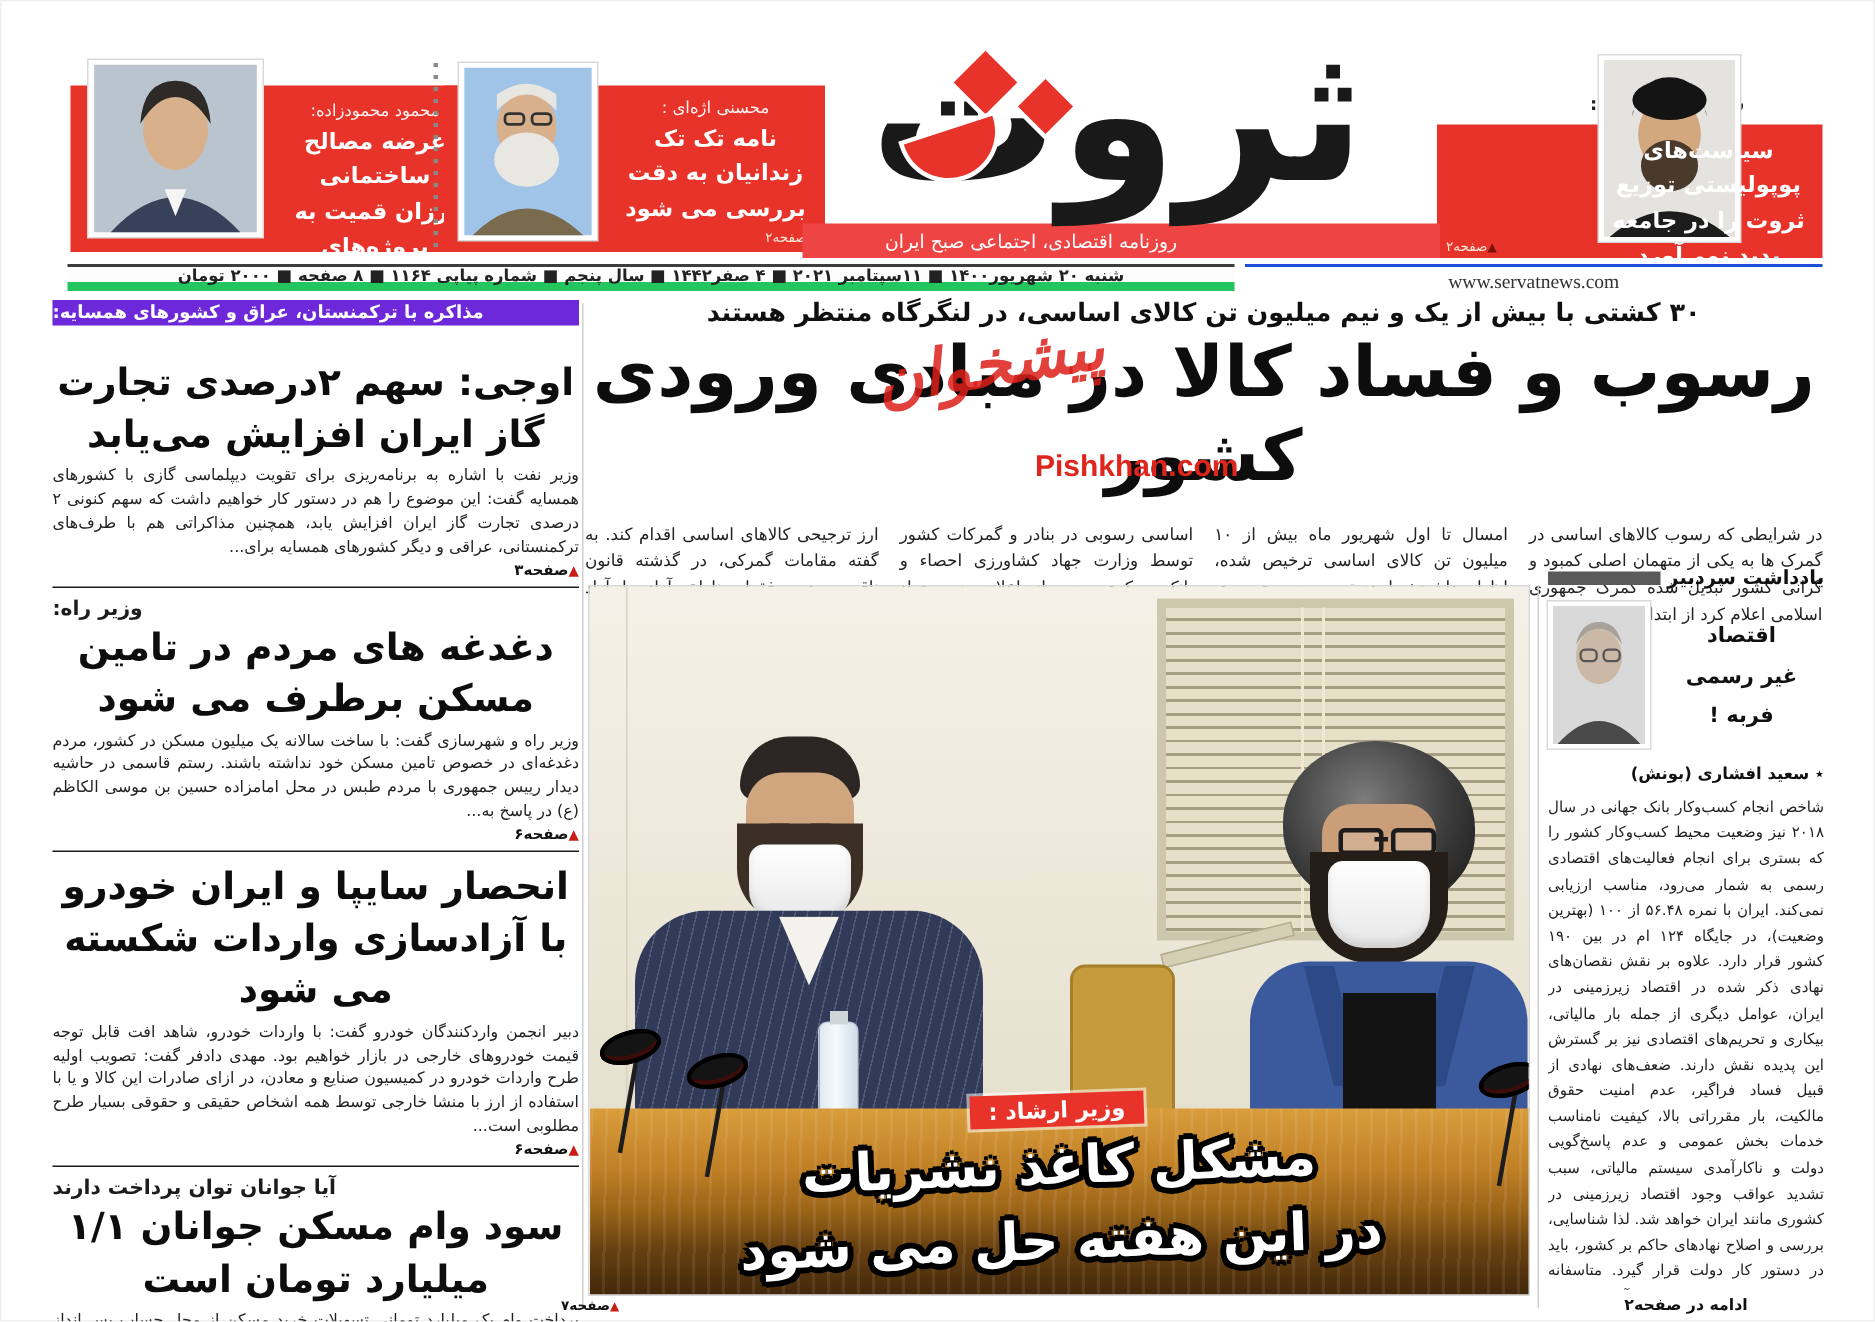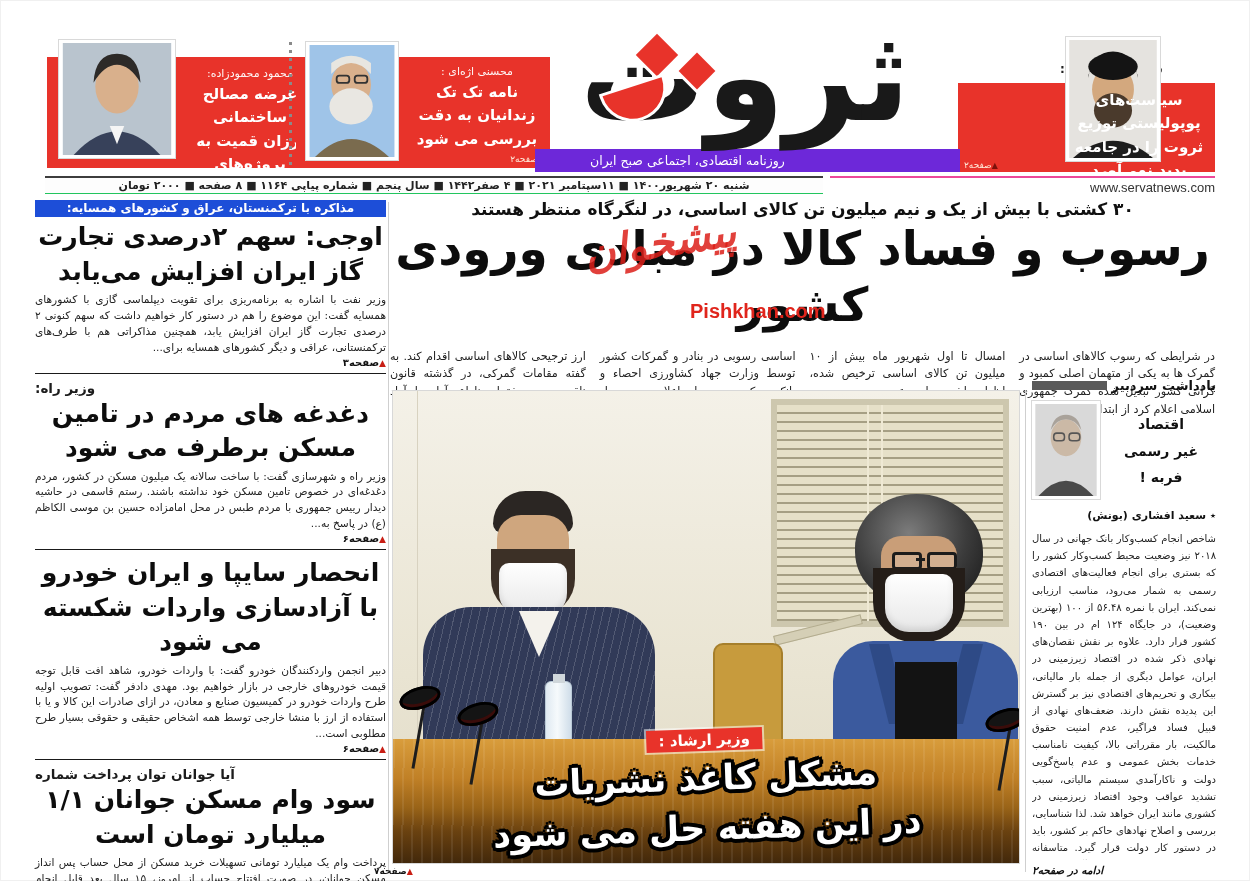--- a/index.html
+++ b/index.html
@@ -36,67 +36,67 @@
   .b3 .pmark { position:absolute; left:6px; bottom:2px; margin:0; }
   .kick-out { position:absolute; left:1060px; top:62px; width:150px; font-size:12px; font-weight:bold; color:#222; text-align:left; }
   
   .logo { position:absolute; left:520px; top:8px; width:450px; text-align:center;
     font-size:126px; font-weight:bold; color:#191919; line-height:1.1; z-index:3; letter-spacing:-4px; }
   .logo-dot { position:absolute; background:#e8332a; box-shadow:0 0 0 3px #fff; transform:rotate(45deg); z-index:4; }
   .dotA { left:642px; top:40px; width:30px; height:30px; }
   .dotB { left:684px; top:58px; width:26px; height:26px; }
   .swoosh { position:absolute; left:606px; top:86px; width:62px; height:32px; background:#e8332a;
     border-radius:0 0 60px 60px; transform:rotate(-18deg); box-shadow:0 0 0 3px #fff; z-index:4; }
-  .tagline { position:absolute; left:535px; top:149px; width:425px; height:23px; background:#6d28d9;
+  .tagline { position:absolute; left:535px; top:149px; width:425px; height:23px; background:#ef4444;
     color:#fff; font-size:12.5px; display:flex; align-items:center; justify-content:flex-end;
     padding-left:55px; z-index:2; }
   
   .datebar { position:absolute; left:45px; top:176px; width:778px; height:18px;
-    border-top:2px solid #3d3d3d; border-bottom:1px solid #22c55e; background:#fdfdfd;
+    border-top:2px solid #3d3d3d; border-bottom:6px solid #22c55e; background:#fdfdfd;
     display:flex; align-items:center; justify-content:center; font-size:11px; font-weight:bold; color:#222; }
-  .siteurl { position:absolute; left:830px; top:176px; width:385px; border-top:2px solid #ec4899;
-    padding-top:2px; font-size:13px; color:#333; text-align:right; direction:ltr;
-    font-family:Liberation Sans, sans-serif; }
+  .siteurl { position:absolute; left:830px; top:176px; width:385px; border-top:2px solid #1d4ed8;
+    padding-top:2px; font-size:13px; color:#333; text-align:center; direction:ltr;
+    font-family:Liberation Serif, serif; }
   
   .lead { position:absolute; left:390px; top:199px; width:825px; }
   .lead .kick { text-align:center; font-size:17px; font-weight:bold; color:#101010; }
   .lead h1 { text-align:center; font-size:47px; font-weight:bold; line-height:1.2; margin-top:2px; color:#0d0d0d; }
   .lead .cols { display:flex; gap:14px; margin-top:14px; }
   .lead .lcol { flex:1; font-size:11.2px; line-height:1.58; text-align:justify; color:#222; }
   .pm-inline .tri { color:#c81e14; font-size:9px; }
   .pm-inline { font-size:10px; font-weight:bold; white-space:nowrap; }
   .wm-fa { position:absolute; left:560px; top:218px; width:200px; text-align:center; color:rgba(220,30,25,.85);
     font-size:42px; font-weight:bold; transform:rotate(-9deg); z-index:5; font-style:italic; }
   .wm-en { position:absolute; left:690px; top:300px; color:#e0251c; font-size:20px; font-weight:bold;
     direction:ltr; z-index:5; font-family:"Liberation Sans", sans-serif; }
   
   .leftcol { position:absolute; left:35px; top:200px; width:351px; }
   .leftcol article { margin-bottom:2px; }
-  .kbar { background:#1d4ed8; color:#fff; font-size:12px; font-weight:bold; text-align:center;
-    height:17px; line-height:17px; margin-bottom:3px; }
+  .kbar { background:#6d28d9; color:#fff; font-size:12px; font-weight:bold; text-align:left;
+    height:17px; line-height:17px; margin-bottom:21px; }
   .kplain { text-align:left; font-size:13.5px; font-weight:bold; color:#1c1c1c; margin-bottom:1px; }
   .leftcol h2 { text-align:center; font-size:25px; font-weight:bold; line-height:1.38; color:#0d0d0d; margin-bottom:3px; }
   .leftcol .body { font-size:10.6px; line-height:1.5; text-align:justify; color:#222; }
   .pgline { font-size:10px; font-weight:bold; margin-top:1px; }
   .pgline .tri { color:#c81e14; font-size:9px; }
   .rule { border-top:1.5px solid #1a1a1a; margin:5px 0 6px 0; }
   
   .vline { position:absolute; width:1px; background:#cfcfcf; }
   .vl1 { left:388px; top:202px; height:668px; }
   .vl2 { left:1025px; top:390px; height:482px; }
   .note { position:absolute; left:1032px; top:378px; width:184px; }
   .note-head { display:flex; align-items:center; gap:5px; margin-bottom:8px; }
   .note-head .t { font-size:13px; font-weight:bold; white-space:nowrap; }
   .note-head .bar { flex:1; height:9px; background:#5a5a5a; }
   .note-top { display:flex; gap:6px; align-items:flex-start; }
   .note-title { flex:1; text-align:center; font-size:14px; font-weight:bold; line-height:1.9; margin-top:10px; }
   .note-author { font-size:11px; font-weight:bold; margin:10px 0 8px 0; }
   .note-body { font-size:10px; line-height:1.72; text-align:justify; color:#222;
     max-height:330px; overflow:hidden; }
-  .note-more { font-size:10.5px; font-weight:bold; text-align:left; margin-top:4px;font-style:italic; }
+  .note-more { font-size:10.5px; font-weight:bold; text-align:center; margin-top:4px; }
   
   .mphoto { position:absolute; left:392px; top:390px; width:628px; height:474px; overflow:hidden;
     background:linear-gradient(180deg,#f4f1e8 0%, #e9e4d2 60%, #e0dac6 100%);
     border:1px solid #d8d8d8; }
   .wallline { position:absolute; left:24px; top:0; width:1px; height:360px; background:#d8d2c0; }
   .blinds { position:absolute; left:378px; top:8px; width:238px; height:228px;
     border:6px solid #cdc7ae;
     background:repeating-linear-gradient(180deg,#e6e0c8 0 7px, #a69f84 7px 9px); }
   .cord { position:absolute; top:0; width:2px; height:100%; background:#efe9d4; }
   .cord.c1 { left:90px; } .cord.c2 { left:104px; }
@@ -269,21 +269,21 @@
     </article>
 
     <article>
       <h2>انحصار سایپا و ایران خودرو با آزادسازی واردات شکسته می شود</h2>
       <p class="body">دبیر انجمن واردکنندگان خودرو گفت: با واردات خودرو، شاهد افت قابل توجه قیمت خودروهای خارجی در بازار خواهیم بود. مهدی دادفر گفت: تصویب اولیه طرح واردات خودرو در کمیسیون صنایع و معادن، در ازای صادرات این کالا و یا با استفاده از ارز با منشا خارجی توسط همه اشخاص حقیقی و حقوقی بسیار طرح مطلوبی است...</p>
       <div class="pgline"><span class="tri">▲</span><span>صفحه۶</span></div>
       <div class="rule"></div>
     </article>
 
     <article>
-      <div class="kplain">آیا جوانان توان پرداخت شماره</div>
+      <div class="kplain">آیا جوانان توان پرداخت دارند</div>
       <h2>سود وام مسکن جوانان ۱/۱ میلیارد تومان است</h2>
       <p class="body">پرداخت وام یک میلیارد تومانی تسهیلات خرید مسکن از محل حساب پس انداز مسکن جوانان، در صورت افتتاح حساب از امروز، ۱۵ سال بعد قابل انجام است...</p>
 
     </article>
 
   </div>
 
   <div class="vline vl1"></div>
   <div class="vline vl2"></div>
 

